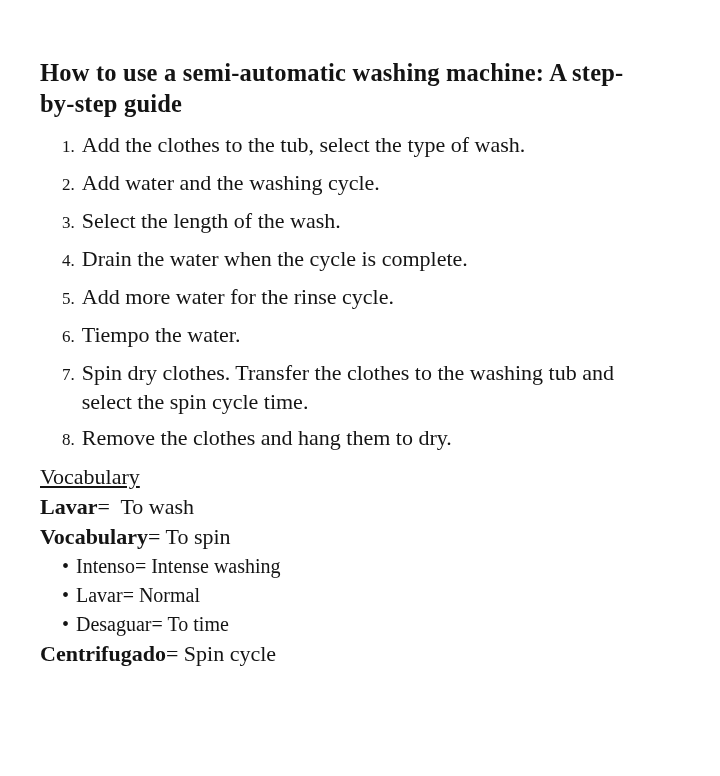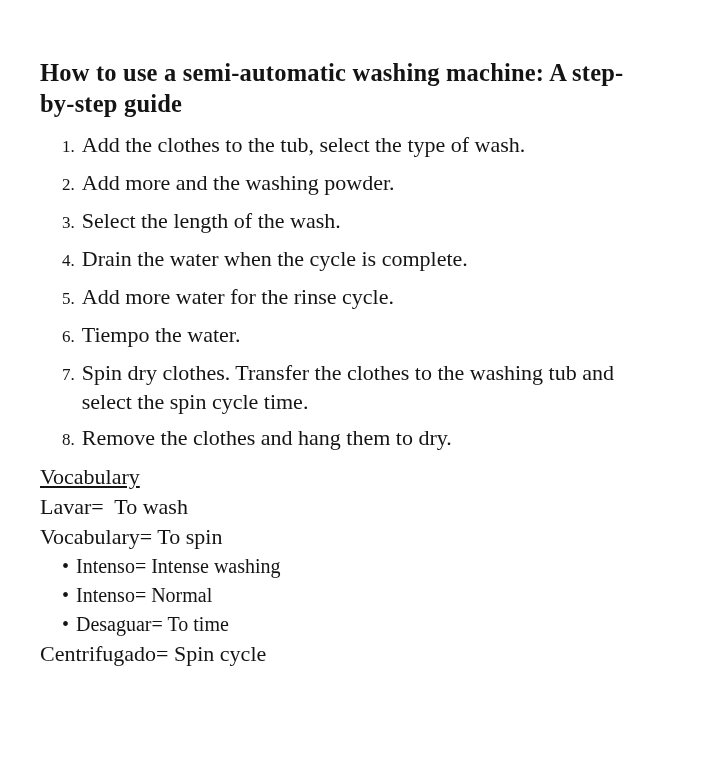--- a/index.html
+++ b/index.html
@@ -50,21 +50,21 @@
     line-height: 30px;
   }
   .vocab-heading {
     text-decoration: underline;
     font-weight: normal;
     font-size: 22px;
     margin: 0;
     display: inline-block;
   }
   .vocab-entry .term {
-    font-weight: normal;
+    font-weight: bold;
   }
   .vocab-entry .rest {
     white-space: pre-wrap;
   }
   .bullets {
     margin-left: 22px;
     font-size: 20px;
     line-height: 29px;
   }
   .bullet-item {
@@ -83,21 +83,21 @@
 
   <h1 class="doc-title">How to use a semi-automatic washing machine: A step-by-step guide</h1>
 
   <div class="steps">
     <div class="step">
       <span class="step-number">1.</span>
       <span class="step-text">Add the clothes to the tub, select the type of wash.</span>
     </div>
     <div class="step">
       <span class="step-number">2.</span>
-      <span class="step-text">Add more and the washing powder.</span>
+      <span class="step-text">Add water and the washing cycle.</span>
     </div>
     <div class="step">
       <span class="step-number">3.</span>
       <span class="step-text">Select the length of the wash.</span>
     </div>
     <div class="step">
       <span class="step-number">4.</span>
       <span class="step-text">Drain the water when the cycle is complete.</span>
     </div>
     <div class="step">
@@ -130,21 +130,21 @@
       <span class="term">Vocabulary</span><span class="rest">= To spin</span>
     </div>
 
     <div class="bullets">
       <div class="bullet-item">
         <span class="bullet-glyph">•</span>
         <span>Intenso= Intense washing</span>
       </div>
       <div class="bullet-item">
         <span class="bullet-glyph">•</span>
-        <span>Intenso= Normal</span>
+        <span>Lavar= Normal</span>
       </div>
       <div class="bullet-item">
         <span class="bullet-glyph">•</span>
         <span>Desaguar= To time</span>
       </div>
     </div>
 
     <div class="vocab-entry">
       <span class="term">Centrifugado</span><span class="rest">= Spin cycle</span>
     </div>

